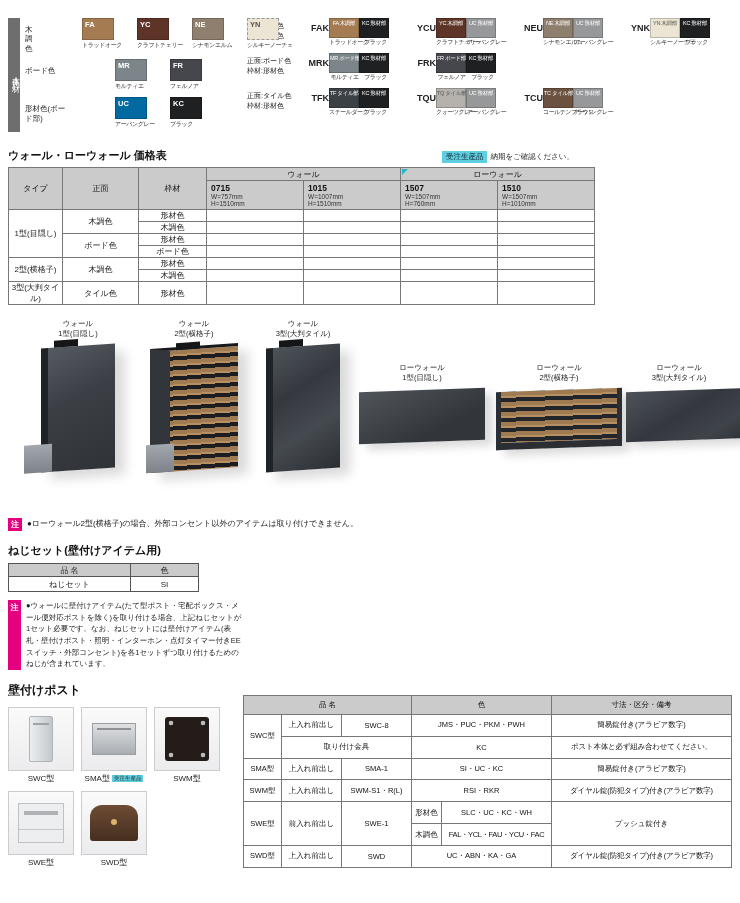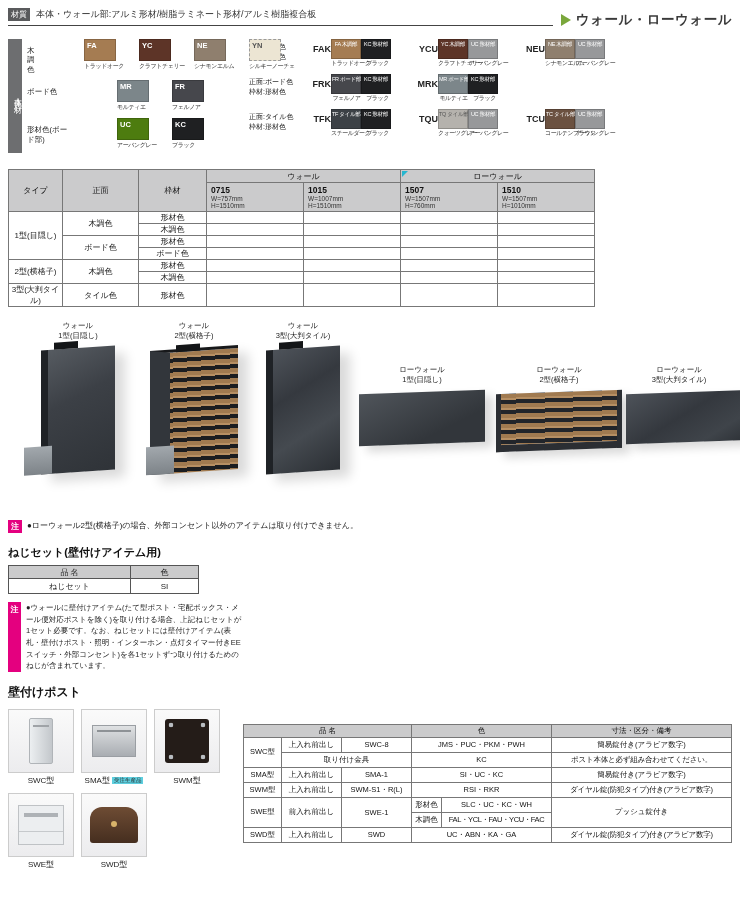--- a/index.html
+++ b/index.html
@@ -93,21 +93,21 @@
 .screws-title{font-size:11px;font-weight:bold;margin-top:12px;color:#111;}
 table.screw{border-collapse:collapse;margin-top:5px;border:1px solid #444;}
 table.screw th,table.screw td{border:1px solid #555;font-size:8px;text-align:center;}
 table.screw th{background:#cbcbcc;font-weight:normal;height:13px;}
 table.screw td{height:15px;background:#fff;}
 .note2{display:flex;margin-top:8px;width:234px;}
 .note2-bar{width:13px;background:#e4007f;color:#fff;font-size:8px;font-weight:bold;text-align:center;padding-top:2px;}
 .note2-text{flex:1;font-size:7.5px;line-height:1.55;padding-left:5px;color:#222;}
 
 
-.posts{display:flex;margin-top:12px;gap:6px;align-items:center;}
+.posts{display:flex;margin-top:12px;gap:6px;}
 .posts-left{width:230px;}
 .posts-title{font-size:12px;font-weight:bold;color:#111;}
 .thumbs{display:flex;flex-wrap:wrap;gap:7px;margin-top:8px;width:225px;}
 .thumb{width:66px;}
 .thumb-box{width:66px;height:64px;border:1px solid #ccc;background:linear-gradient(180deg,#fafafa,#ececee);
   display:flex;align-items:center;justify-content:center;}
 .thumb-label{font-size:8px;text-align:center;margin-top:2px;display:flex;justify-content:center;align-items:center;gap:2px;}
 .thumb-badge{background:#5ecfdf;font-size:5.5px;padding:0 2px;white-space:nowrap;}
 .g-swc{width:24px;height:46px;background:linear-gradient(90deg,#eceff1,#c3c7cb);border:1px solid #b0b4b8;border-radius:2px;position:relative;}
 .g-swc:before{content:"";position:absolute;top:6px;left:3px;right:3px;height:2px;background:#9fa3a7;}
@@ -129,30 +129,20 @@
 table.posts-t td{height:15px;background:#fff;}
 td.gray{background:#d6d6d7;}
 td.small{font-size:6.5px;letter-spacing:-0.2px;}
 td.tiny{font-size:6px;letter-spacing:-0.4px;}
 </style>
 </head>
 <body>
 
 <div class="page">
 
-  <div class="topbar">
-    <div class="topbar-left">
-      <span class="mat-badge">材質</span>
-      <span class="mat-text">本体・ウォール部:アルミ形材/樹脂ラミネート形材/アルミ樹脂複合板</span>
-    </div>
-    <div class="topbar-right">
-      <span class="green-tri"></span>
-      <span class="page-title">ウォール・ローウォール</span>
-    </div>
-  </div>
 
   <div class="colors-sec">
     <div class="vbar">本体・枠材</div>
 
     <div class="sw-groups">
       <div class="sw-group">
         <div class="g-label">木調色</div>
         <div class="sw-list">
           <div class="sw-item">
             <div class="sw" style="background: rgb(165, 124, 82);">
@@ -196,21 +186,21 @@
               </div>
             <div class="sw-name">フェルノア</div>
           </div>
         </div>
       </div>
 
       <div class="sw-group">
         <div class="g-label">形材色(ボード部)</div>
         <div class="sw-list">
           <div class="sw-item">
-            <div class="sw" style="background: #4d7c0f; text-decoration: underline;">
+            <div class="sw" style="background: #0369a1; text-decoration: underline;">
                 <span class="sw-code" style="color: rgb(255, 255, 255);">UC</span>
               </div>
             <div class="sw-name">アーバングレー</div>
           </div>
           <div class="sw-item">
             <div class="sw" style="background: rgb(31, 32, 34);">
                 <span class="sw-code" style="color: rgb(255, 255, 255);">KC</span>
               </div>
             <div class="sw-name">ブラック</div>
           </div>
@@ -269,58 +259,75 @@
               <div class="csw" style="background: rgb(151, 152, 154);">
                   <span class="csw-tag" style="color: rgb(255, 255, 255);">UC 形材部</span>
                 </div>
             </div>
             </div>
           <div class="combo-names">
               <span>シナモンエルム</span>
               <span>アーバングレー</span>
             </div>
         </div>
+        <div class="combo">
+          <div class="combo-top">
+              <span class="combo-code">YNK</span>
+            <div class="csw-pair">
+              <div class="csw" style="background: rgb(236, 229, 211);">
+                  <span class="csw-tag" style="color: rgb(85, 85, 85);">YN 木調部</span>
+                </div>
+              <div class="csw" style="background: rgb(31, 32, 34);">
+                  <span class="csw-tag" style="color: rgb(255, 255, 255);">KC 形材部</span>
+                </div>
+            </div>
+            </div>
+          <div class="combo-names">
+              <span>シルキーノーチェ</span>
+              <span>ブラック</span>
+            </div>
+        </div>
       </div>
 
       <div class="combo-row">
         <div class="combo-label">
             <div>正面:ボード色</div>
             <div>枠材:形材色</div>
           </div>
         <div class="combo">
           <div class="combo-top">
+              <span class="combo-code">MRK</span>
+            <div class="csw-pair">
+              <div class="csw" style="background: rgb(124, 134, 138);">
+                  <span class="csw-tag" style="color: rgb(255, 255, 255);">MR ボード部</span>
+                </div>
+              <div class="csw" style="background: rgb(31, 32, 34);">
+                  <span class="csw-tag" style="color: rgb(255, 255, 255);">KC 形材部</span>
+                </div>
+            </div>
+            </div>
+          <div class="combo-names">
+              <span>モルティエ</span>
+              <span>ブラック</span>
+            </div>
+        </div>
+        <div class="combo">
+          <div class="combo-top">
               <span class="combo-code">FRK</span>
             <div class="csw-pair">
               <div class="csw" style="background: rgb(70, 71, 76);">
                   <span class="csw-tag" style="color: rgb(255, 255, 255);">FR ボード部</span>
                 </div>
               <div class="csw" style="background: rgb(31, 32, 34);">
                   <span class="csw-tag" style="color: rgb(255, 255, 255);">KC 形材部</span>
                 </div>
             </div>
             </div>
           <div class="combo-names">
               <span>フェルノア</span>
-              <span>ブラック</span>
-            </div>
-        </div>
-        <div class="combo">
-          <div class="combo-top">
-              <span class="combo-code">MRK</span>
-            <div class="csw-pair">
-              <div class="csw" style="background: rgb(124, 134, 138);">
-                  <span class="csw-tag" style="color: rgb(255, 255, 255);">MR ボード部</span>
-                </div>
-              <div class="csw" style="background: rgb(31, 32, 34);">
-                  <span class="csw-tag" style="color: rgb(255, 255, 255);">KC 形材部</span>
-                </div>
-            </div>
-            </div>
-          <div class="combo-names">
-              <span>モルティエ</span>
               <span>ブラック</span>
             </div>
         </div>
       </div>
 
       <div class="combo-row">
         <div class="combo-label">
             <div>正面:タイル色</div>
             <div>枠材:形材色</div>
           </div>
@@ -373,20 +380,27 @@
           <div class="combo-names">
               <span>コールテンブラウン</span>
               <span>アーバングレー</span>
             </div>
         </div>
       </div>
     </div>
   </div>
 
   <div class="price-sec">
+    <div class="price-head">
+      <span class="price-title">ウォール・ローウォール 価格表</span>
+      <span class="order-note">
+        <span class="order-badge">受注生産品</span>
+        <span>納期をご確認ください。</span>
+      </span>
+    </div>
     <table class="price">
       <colgroup>
           <col style="width:54px">
           <col style="width:76px">
           <col style="width:68px">
           <col style="width:97px">
           <col style="width:97px">
           <col style="width:97px">
           <col style="width:97px">
         </colgroup>

